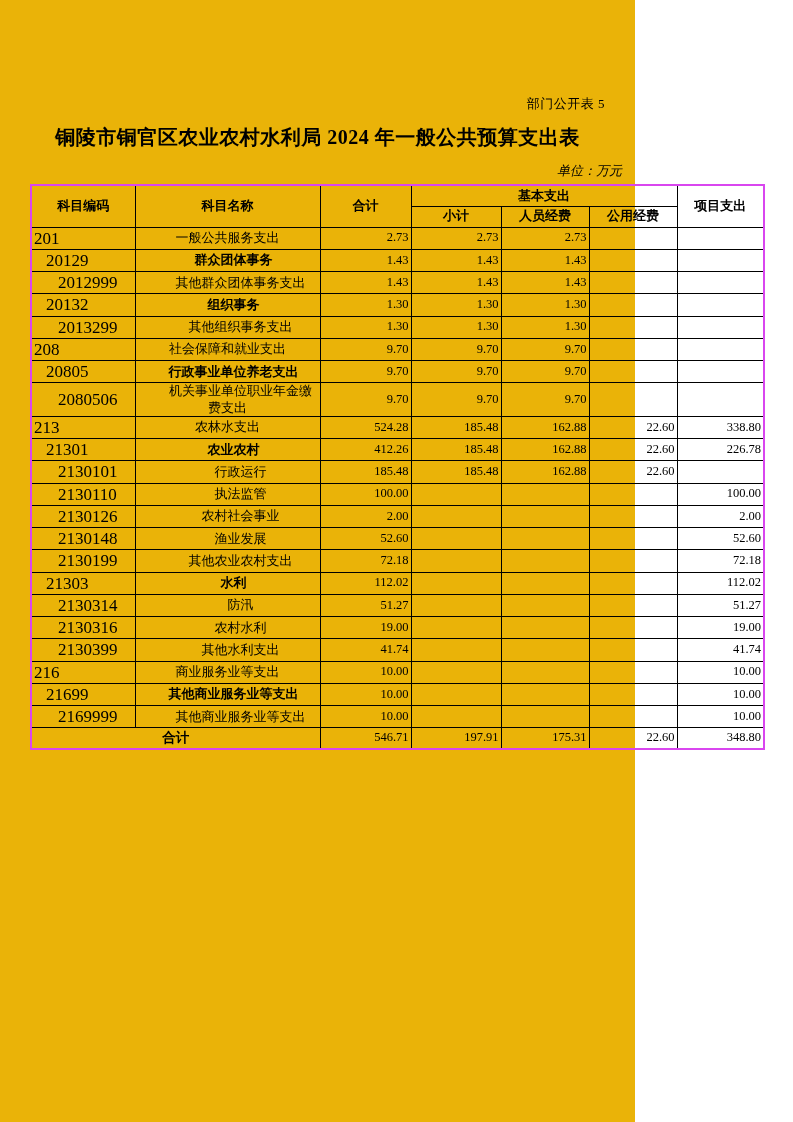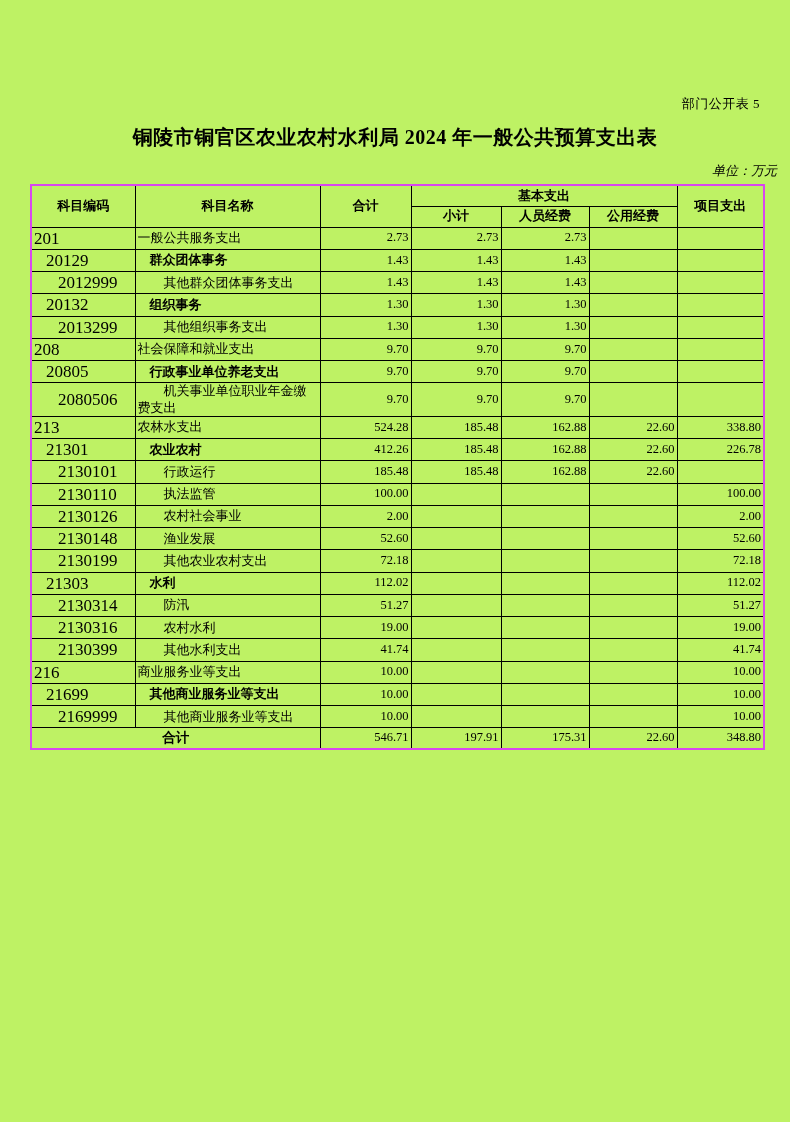--- a/index.html
+++ b/index.html
@@ -4,21 +4,21 @@
 <style>
   * { box-sizing: border-box; margin: 0; padding: 0; }
   html, body { background: #ffffff; }
   body {
     width: 793px; height: 1122px;
     font-family: "Liberation Serif", "DejaVu Serif", serif;
     color: #000;
     position: relative;
     overflow: hidden;
   }
-  .page { width: 790px; height: 1122px; background: #bef264; }
+  .page { width: 635px; height: 1122px; background: #eab308; }
 
   .doc-label {
     padding-top: 95px;
     text-align: right;
     margin-right: 30px;
     font-size: 13px;
     letter-spacing: 0.5px;
   }
   .title {
     margin-top: 11px;
@@ -51,21 +51,21 @@
     line-height: 1.25;
     overflow: hidden;
   }
   table.budget thead th {
     font-weight: bold;
     text-align: center;
     vertical-align: middle;
     font-size: 13px;
   }
   td.code { text-align: left; font-size: 17px; vertical-align: middle; }
-  td.name { text-align: left; vertical-align: middle; }
+  td.name { text-align: center; vertical-align: middle; }
   td.num  { text-align: right; padding-right: 4px; font-size: 12.5px; vertical-align: middle; }
 
   .code-l0 { padding-left: 2px !important; }
   .code-l1 { padding-left: 14px !important; }
   .code-l2 { padding-left: 26px !important; margin-top: 46px; }
   .name-l0 { text-indent: 0; }
   .name-l1 { text-indent: 12px; font-weight: bold; }
   .name-l2 { text-indent: 26px; }
 
   tr.total-row td.total-label {

